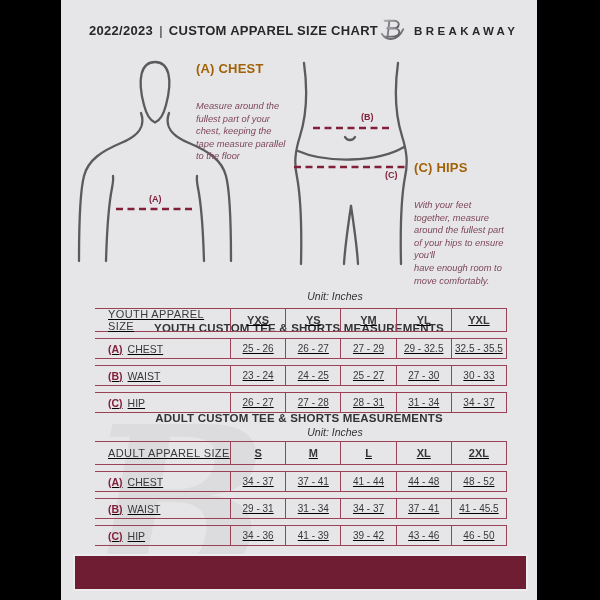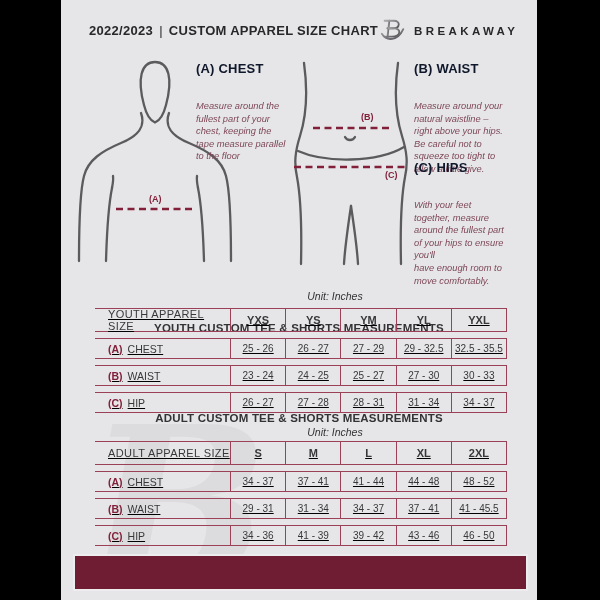--- a/index.html
+++ b/index.html
@@ -26,21 +26,21 @@
   .fig-label { position:absolute; font-size:9px; font-weight:bold; color:#82203a; z-index:3; }
   .lbl-a { left:74px; top:137px; }
   .lbl-b { left:72px; top:52px; }
   .lbl-c { left:96px; top:110px; }
 
   
   .sec { position:absolute; z-index:2; }
   .sec-a { left:135px; top:61px; width:114px; }
   .sec-b { left:353px; top:61px; width:110px; }
   .sec-c { left:353px; top:160px; width:114px; }
-  .sec-title { font-size:13px; font-weight:bold; color:#0f172a; letter-spacing:0.2px; }
+  .sec-title { font-size:13px; font-weight:bold; color:#a16207; letter-spacing:0.2px; }
   .sec-desc { margin-top:24px; font-size:9.3px; font-style:italic; line-height:12.6px;
     color:#7e4858; white-space:pre-line; }
 
   
   .tbl-title { position:absolute; left:0; width:476px; text-align:center; font-weight:bold;
     font-size:11.5px; color:#333336; letter-spacing:0.2px; z-index:2; }
   .tbl-unit { position:absolute; left:0; width:476px; text-align:center; font-style:italic;
     font-size:10.5px; color:#333336; z-index:2;margin-left:36px; }
   .t1-title { top:276px;margin-top:46px; } .t1-unit { top:290px; }
   .t2-title { top:412px; } .t2-unit { top:426px; }
@@ -124,29 +124,20 @@
   </div>
 
   <div class="sec sec-a">
     <div class="sec-title"><span>(A)</span> <span>CHEST</span></div>
     <div class="sec-desc">Measure around the
 fullest part of your
 chest, keeping the
 tape measure parallel
 to the floor</div>
   </div>
-  <div class="sec sec-b">
-    <div class="sec-title"><span>(B)</span> <span>WAIST</span></div>
-    <div class="sec-desc">Measure around your
-natural waistline –
-right above your hips.
-Be careful not to
-squeeze too tight to
-allow a little give.</div>
-  </div>
   <div class="sec sec-c">
     <div class="sec-title"><span>(C)</span> <span>HIPS</span></div>
     <div class="sec-desc">With your feet
 together, measure
 around the fullest part
 of your hips to ensure
 you'll
 have enough room to
 move comfortably.</div>
   </div>

